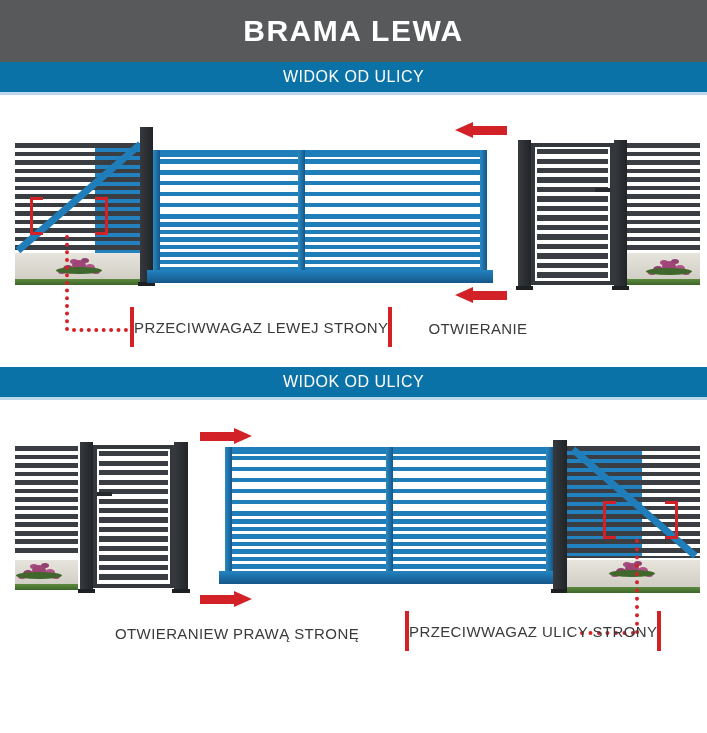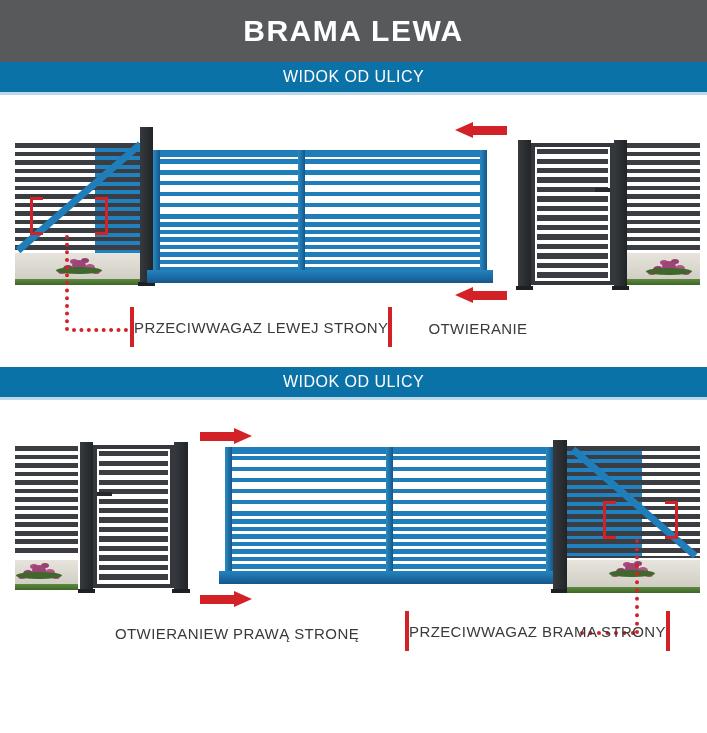--- a/index.html
+++ b/index.html
@@ -197,18 +197,18 @@
     <div class="abs dot-h" style="left:580px;top:231px;width:55px;"></div>
 
     <div class="lab-plain" style="left:157px;top:213px;width:160px;">
       <span>OTWIERANIE</span>
       <span>W PRAWĄ STRONĘ</span>
     </div>
     <div class="lab" style="left:405px;top:211px;width:172px;">
       <div class="lbr open"></div>
       <div class="ltxt">
         <span>PRZECIWWAGA</span>
-        <span>Z BRAMA STRONY</span>
+        <span>Z ULICY STRONY</span>
       </div>
       <div class="lbr close"></div>
     </div>
   </div>
 </div>
 
 </body></html>

